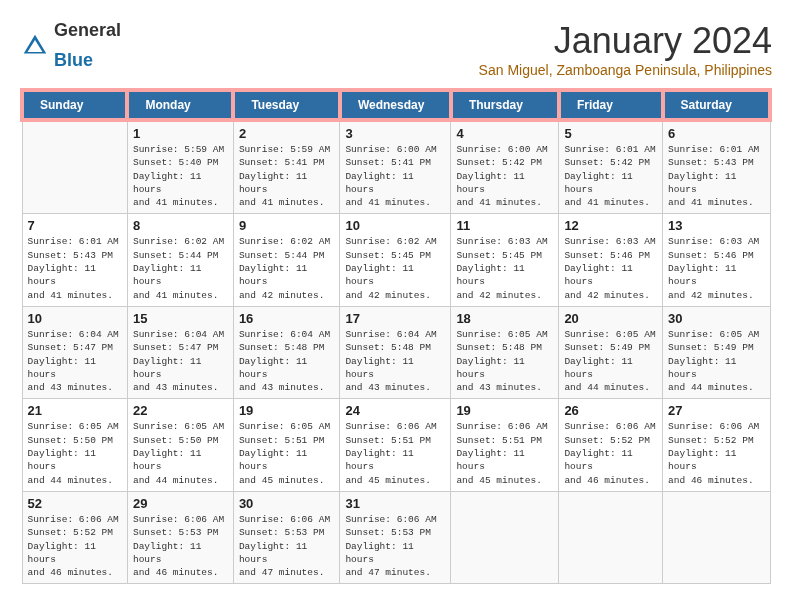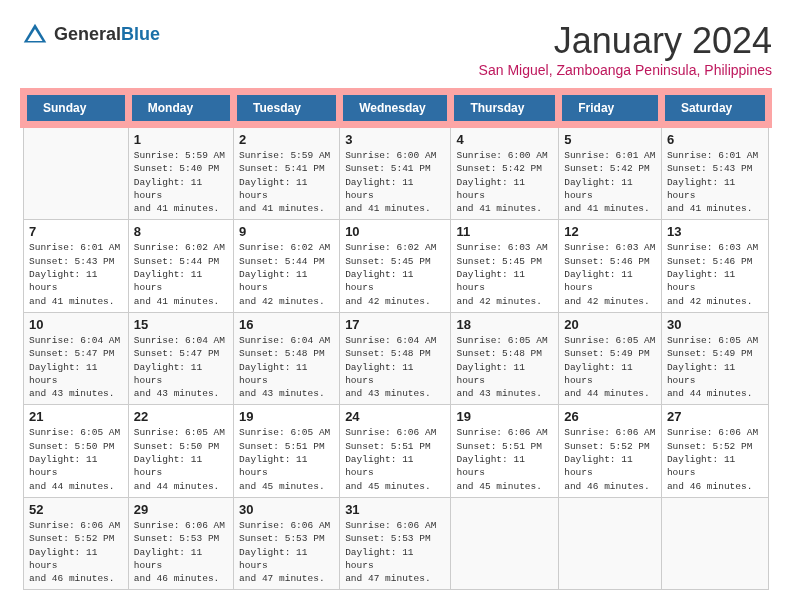--- a/index.html
+++ b/index.html
@@ -15,22 +15,23 @@
       justify-content: space-between;
       align-items: flex-start;
       margin-bottom: 10px;
     }
     .logo {
       display: flex;
       align-items: center;
     }
     .logo-text {
       display: flex;
-      flex-direction: row;
+      flex-direction: column;
       line-height: 1.2;
+      gap: 8px;
     }
     .logo-general {
       font-size: 18px;
       font-weight: bold;
       color: #333;
     }
     .logo-blue {
       font-size: 18px;
       font-weight: bold;
       color: #1a6fa8;
@@ -43,35 +44,35 @@
     .title-area {
       text-align: right;
     }
     .month-title {
       font-size: 36px;
       font-weight: normal;
       color: #333;
     }
     .location-title {
       font-size: 14px;
-      color: #be185d;
+      color: #a16207;
     }
     table {
       width: 100%;
       border-collapse: collapse;
       font-size: 10px;
     }
     thead tr th {
       background-color: #2e6da4;
       color: #fff;
       padding: 6px 16px;
       text-align: left;
       font-size: 12px;
       font-weight: bold;
-      border: 7px solid #fca5a5;
+      border: 4px solid #fca5a5;
     }
     tbody tr td {
       border: 1px solid #ccc;
       padding: 4px 5px;
       vertical-align: top;
       min-height: 80px;
       height: 90px;
     }
     tbody tr:nth-child(odd) td {
       background-color: #f9f9f9;

